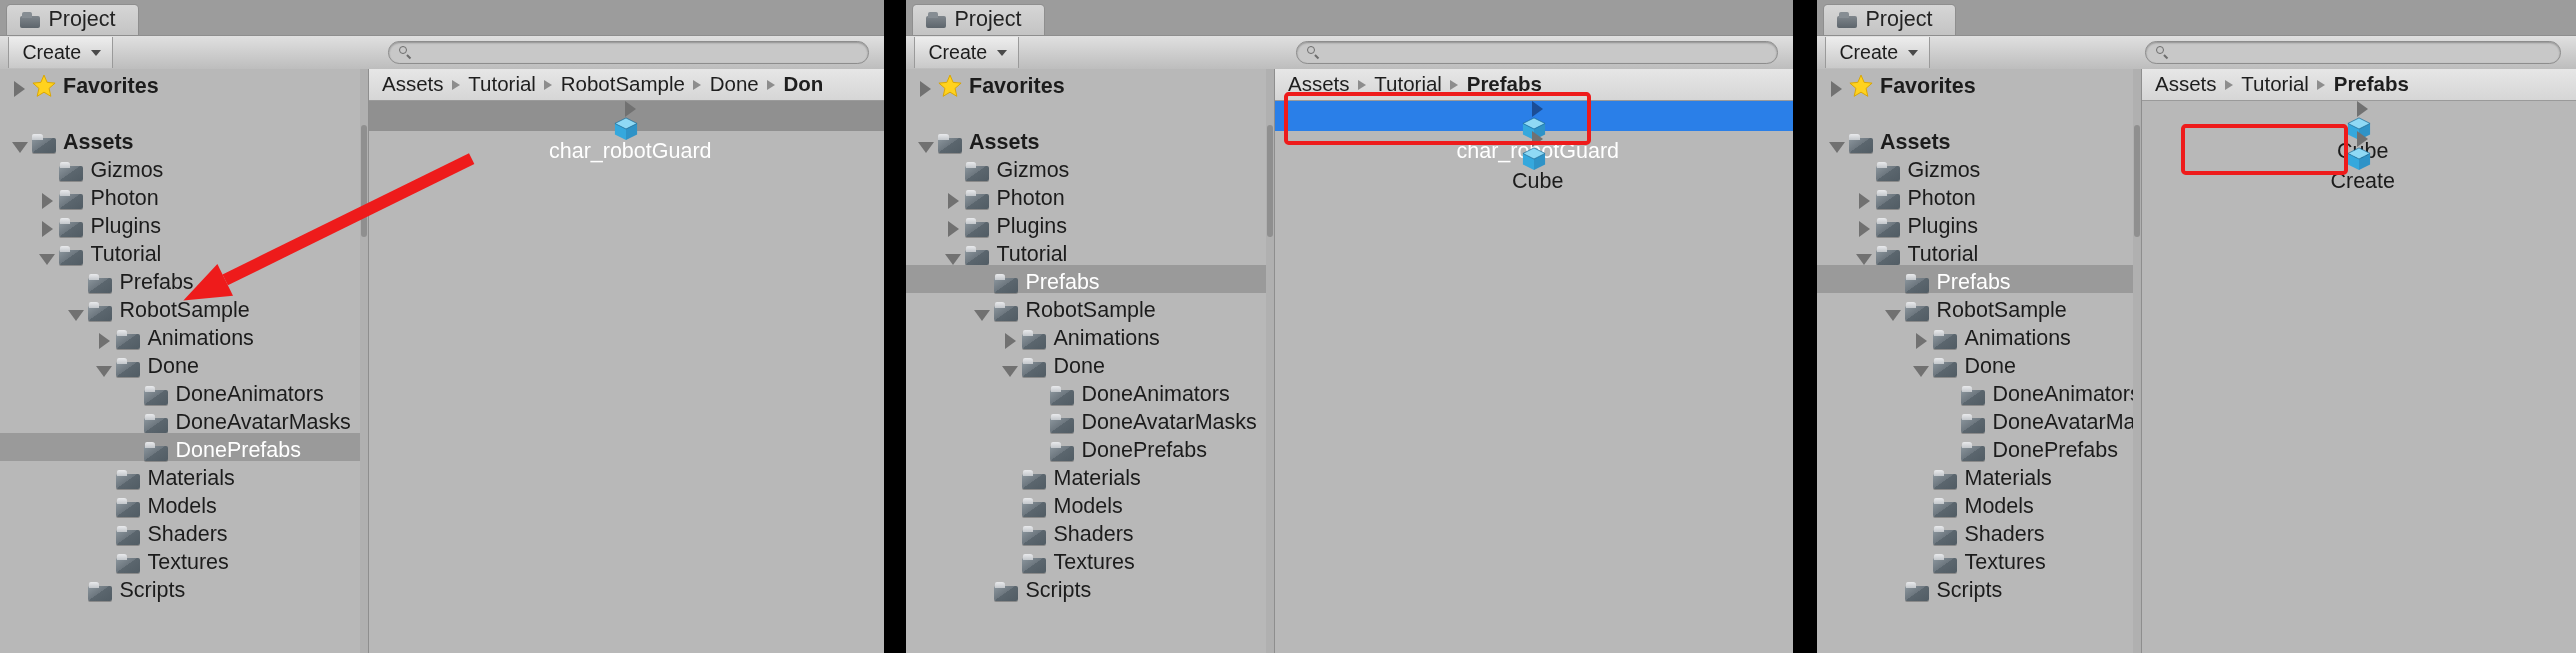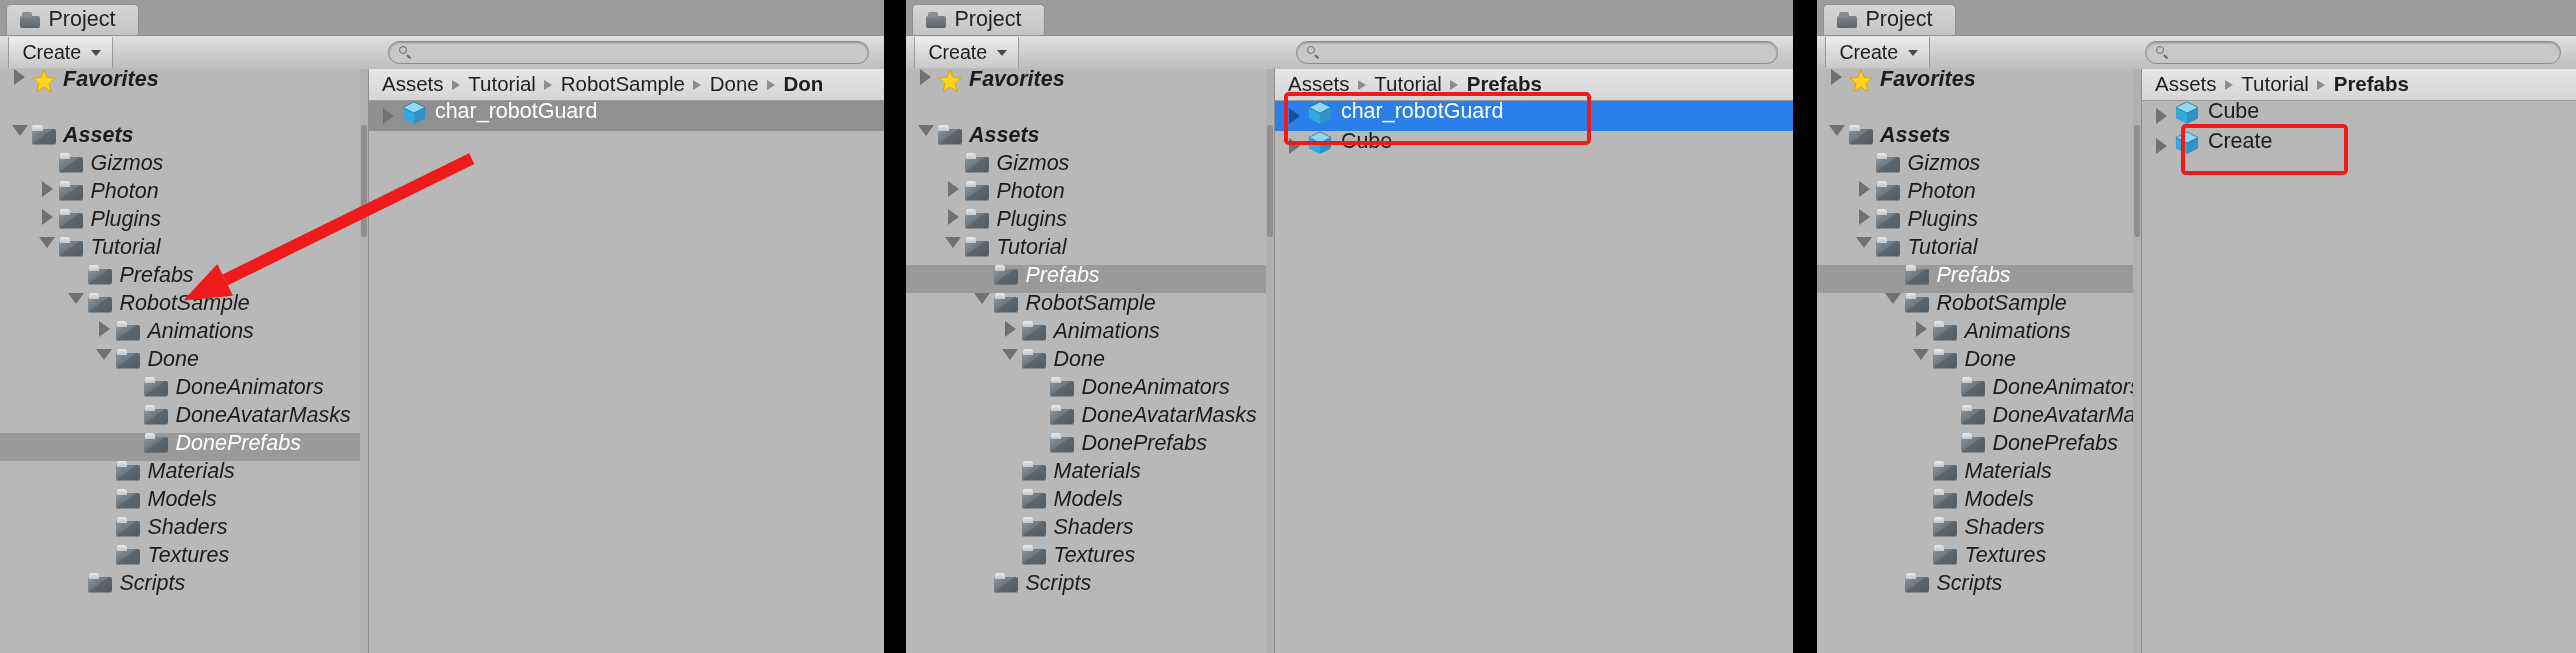--- a/index.html
+++ b/index.html
@@ -50,21 +50,21 @@
   .search-input{border:0;background:transparent;outline:none;font-size:14px;color:#3a3a3a;
       width:100%;font-family:"Liberation Sans",sans-serif;}
 
   
   .body{position:absolute;left:0;right:0;top:69px;bottom:0;display:flex;background:#b4b4b4;}
   .treepane{position:relative;background:#b8b8b8;border-right:0.9px solid #8e8e8e;
             flex:none;overflow:hidden;}
   .contentpane{position:relative;flex:1;background:#b8b8b8;overflow:hidden;}
 
   
-  .row{position:relative;height:28px;display:flex;align-items:flex-start;white-space:nowrap;font-style:italic;}
+  .row{position:relative;height:28px;display:flex;align-items:flex-end;white-space:nowrap;}
   .row.sel{background:#9a9a9a;}
   .row.sel .rlabel{color:#ffffff;}
   .rlabel{font-size:21.5px;color:#1c1c1c;line-height:1;}
   .rlabel.bold{font-weight:bold;}
   .tw{width:24px;flex:none;display:flex;align-items:center;justify-content:center;}
   .tri-r{width:0;height:0;border-top:8.4px solid transparent;border-bottom:8.4px solid transparent;
       border-left:11.2px solid #717171;}
   .tri-d{width:0;height:0;border-left:8.4px solid transparent;border-right:8.4px solid transparent;
       border-top:11.2px solid #717171;}
 
@@ -87,21 +87,21 @@
   
   .crumb{height:31px;display:flex;align-items:center;padding-left:13px;gap:8.4px;
       background:linear-gradient(to bottom,#e6e6e6,#d6d6d6);
       border-bottom:0.9px solid #9a9a9a;white-space:nowrap;overflow:hidden;}
   .crumb span.c{font-size:20.5px;color:#1e1e1e;line-height:1;}
   .crumb span.c.cur{font-weight:bold;}
   .crumb .sep{width:0;height:0;border-top:5.6px solid transparent;border-bottom:5.6px solid transparent;
       border-left:8.4px solid #8d8d8d;flex:none;}
 
   
-  .crow{position:relative;height:30px;display:flex;white-space:nowrap;}
+  .crow{position:relative;height:30px;display:flex;align-items:center;white-space:nowrap;flex-direction:column;}
   .crow.selgray{background:#909090;}
   .crow.selgray .clabel{color:#fff;}
   .crow.selblue{background:#2a7fe8;}
   .crow.selblue .clabel{color:#fff;}
   .crow.selblue .tri-r{border-left-color:#1b4d96;}
   .clabel{font-size:21.5px;color:#1c1c1c;line-height:1;}
 
   
   .redbox{position:absolute;border:4.7px solid #ee1b1b;border-radius:4.7px;pointer-events:none;}
   .arrow-svg{position:absolute;pointer-events:none;}

